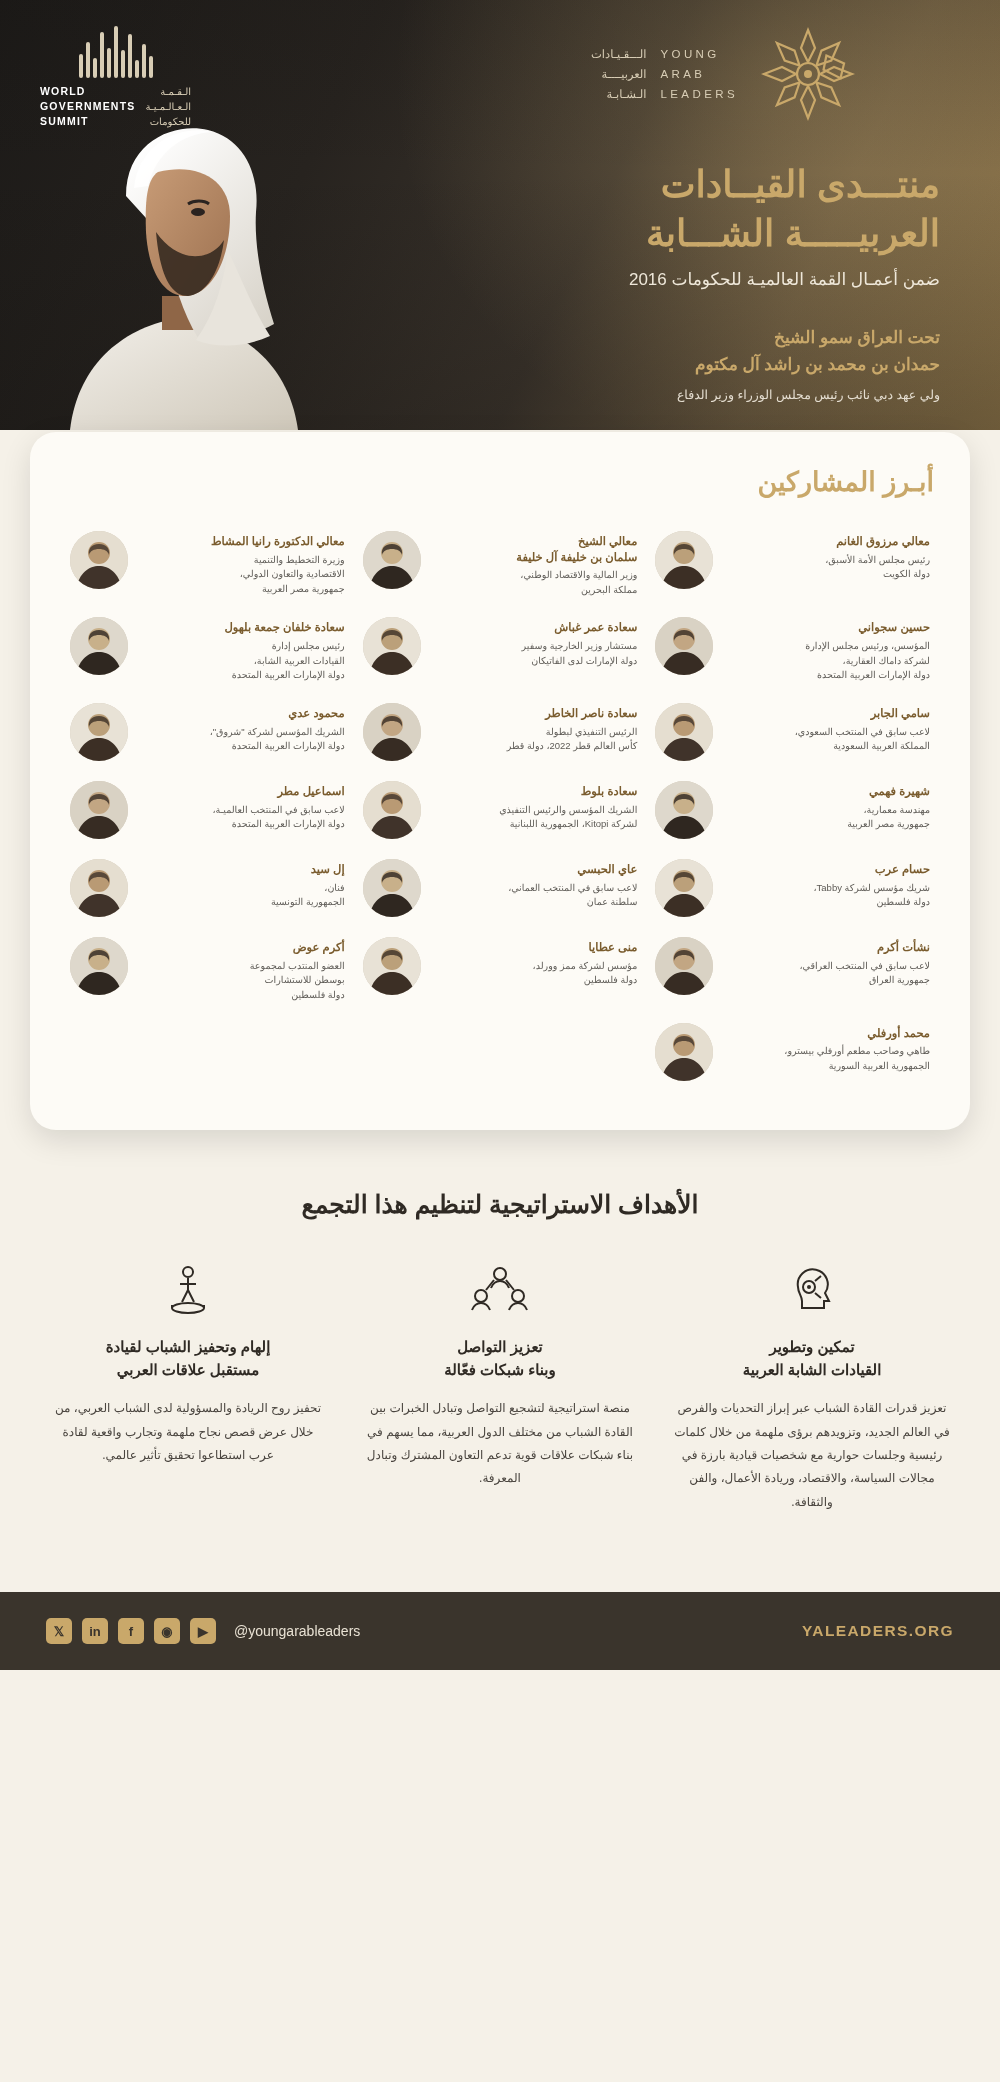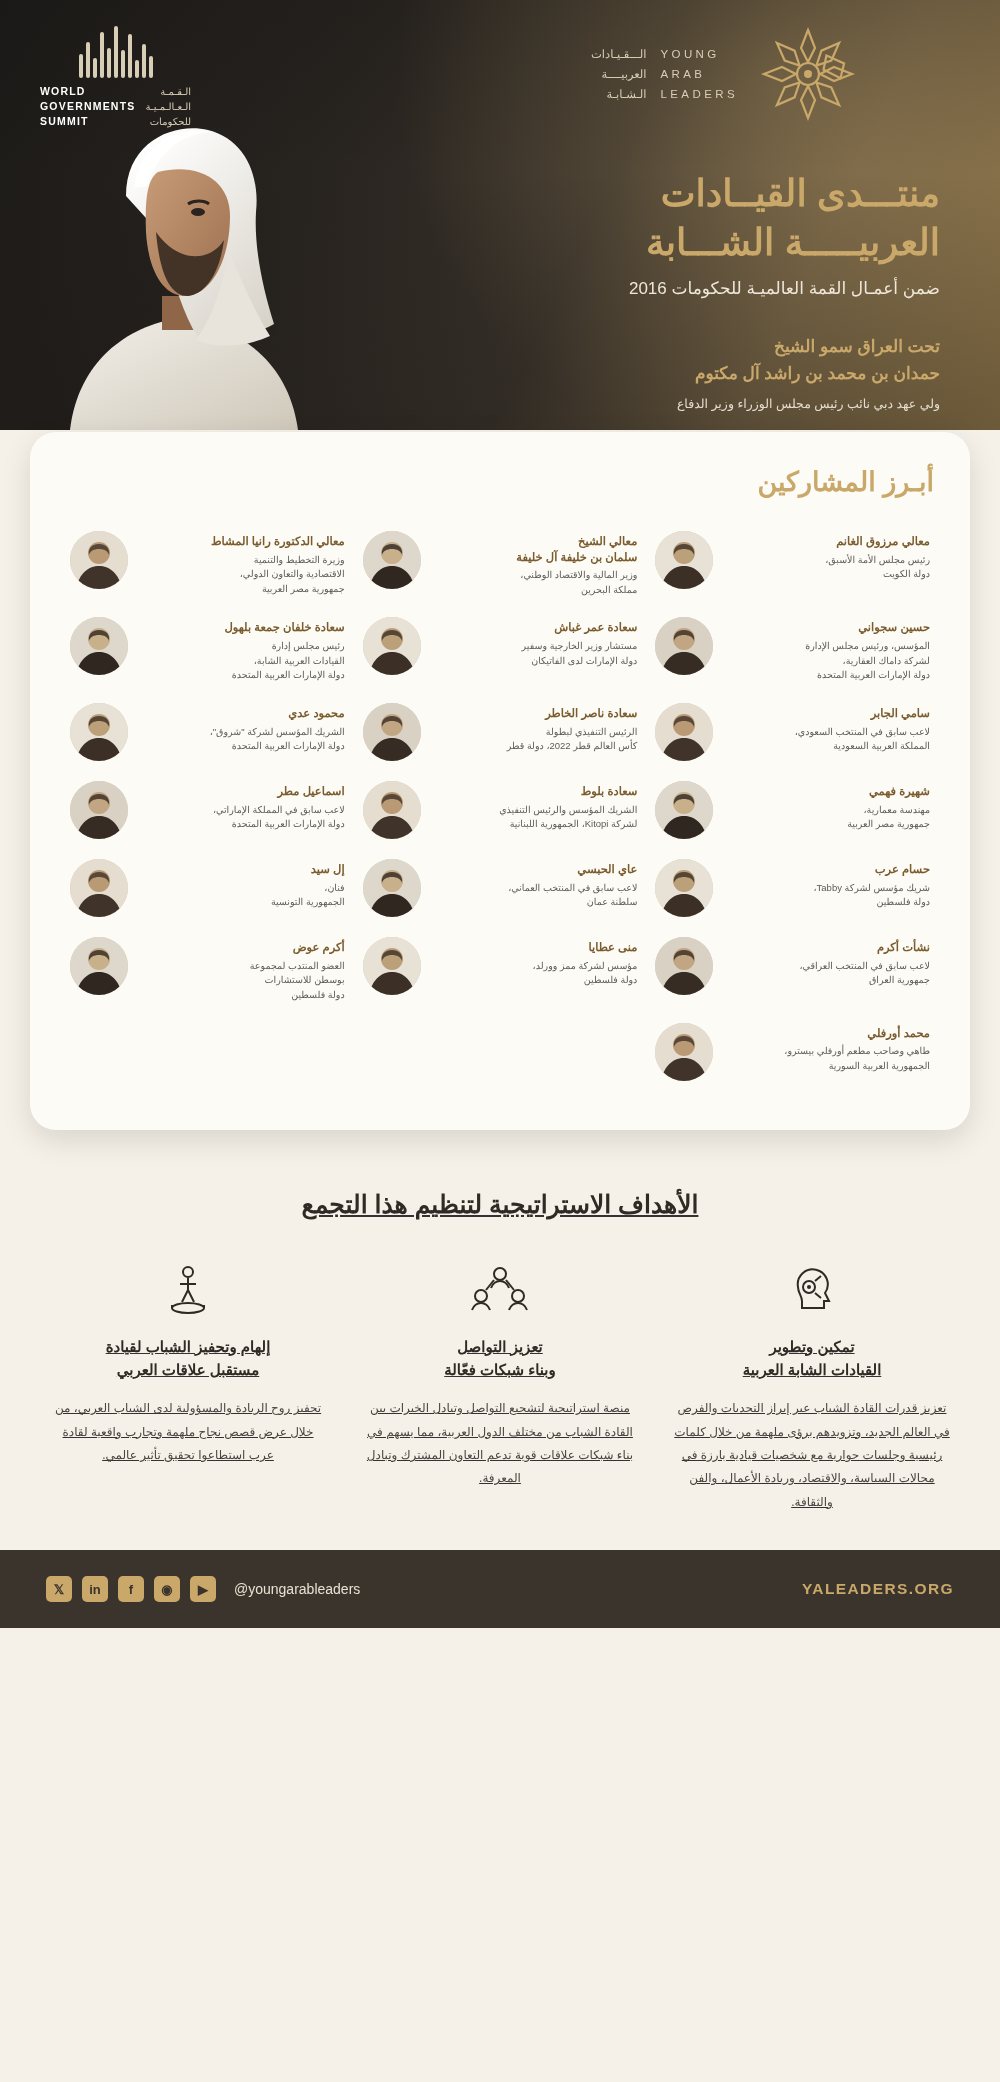--- a/index.html
+++ b/index.html
@@ -44,21 +44,21 @@
   .yal-texts{ display:flex; gap:14px; align-items:center; }
   .yal-en{ direction:ltr; text-align:left; color:#d8cdb5; font-size:11.5px; letter-spacing:3.4px; line-height:1.75; }
   .yal-ar{ color:#d8cdb5; font-size:11.5px; line-height:1.75; text-align:right; letter-spacing:0.5px;}
 
   
   .portrait{
     position:absolute; left:30px; bottom:0; width:330px; height:330px; z-index:3;
   }
 
   
-  .hero-copy{ position:absolute; right:60px; top:170px; width:560px; text-align:right; z-index:4; }
+  .hero-copy{ position:absolute; right:60px; top:161px; width:560px; text-align:right; z-index:4; }
   .hero-title{
     font-size:37px; font-weight:bold; color:#c9a86a; line-height:1.32; letter-spacing:1px;
   }
   .hero-sub{ margin-top:10px; font-size:17px; color:#efe8da; }
   .hero-patron{ margin-top:34px; font-size:17px; font-weight:bold; color:#c9a86a; line-height:1.6; }
   .hero-patron .l2{ display:block; }
   .hero-role{ margin-top:9px; font-size:12.5px; color:#e4ddd0; }
 
   
   .card-wrap{ padding:16px 30px; margin-top:-14px; position:relative; z-index:6; }
@@ -74,21 +74,21 @@
   .person{ display:flex; align-items:flex-start; gap:10px; justify-content:flex-start; padding:7px 4px; }
   .avatar{
     width:58px; height:58px; border-radius:50%; flex:0 0 58px; overflow:hidden; position:relative;
     background:#cfc6b6;
   }
   .ptext{ text-align:right; flex:1; padding-top:3px; }
   .pname{ font-size:11.5px; font-weight:bold; color:#7a5c2e; line-height:1.35; }
   .prole{ font-size:9.5px; color:#5d5a55; line-height:1.55; margin-top:3px; }
 
   
-  .goals{ padding:44px 50px 36px; background:#f5f1e8;text-decoration:underline; }
+  .goals{ padding:44px 50px 78px; background:#f5f1e8; }
   .goals-title{ text-align:center; font-size:25px; font-weight:bold; color:#2f2a24; margin-bottom:40px; }
   .goals-grid{ display:grid; grid-template-columns:repeat(3,1fr); gap:36px; }
   .goal{ text-align:center; }
   .goal-icon{ height:62px; display:flex; align-items:center; justify-content:center; margin-bottom:14px; }
   .goal-head{ font-size:15px; font-weight:bold; color:#2f2a24; line-height:1.55; margin-bottom:16px; }
   .goal-body{ font-size:12px; color:#4a453f; line-height:1.95; }
 
   
   .footer{
     background:#3a342c; padding:26px 46px; display:flex; align-items:center; justify-content:space-between;
@@ -435,21 +435,21 @@
       <path d="M6 58 C9 42 19 35 29 35 C39 35 49 42 52 58 Z" fill="#40332a"></path>
       <path d="M29 13 c8 0 11 5 10 11 c-1 -4 -5 -6 -10 -6 c-5 0 -9 2 -10 6 c-1 -6 2 -11 10 -11 z" fill="#40332a" opacity="0.8"></path>
     </svg></div>
           </div>
           <div class="person">
             <div class="ptext">
               <div class="pname">
                 <div>اسماعيل مطر</div>
               </div>
               <div class="prole">
-                <div>لاعب سابق في المملكة الإماراتي،</div>
+                <div>لاعب سابق في المنتخب العالميـة،</div>
                 <div>دولة الإمارات العربية المتحدة</div>
               </div>
             </div>
             <div class="avatar"><svg width="58" height="58" viewBox="0 0 58 58">
       <rect width="58" height="58" fill="#d9d2c4"></rect>
       <circle cx="29" cy="22" r="11" fill="#c2a683"></circle>
       <path d="M6 58 C9 42 19 35 29 35 C39 35 49 42 52 58 Z" fill="#372c23"></path>
       <path d="M29 13 c8 0 11 5 10 11 c-1 -4 -5 -6 -10 -6 c-5 0 -9 2 -10 6 c-1 -6 2 -11 10 -11 z" fill="#372c23" opacity="0.8"></path>
     </svg></div>
           </div>

